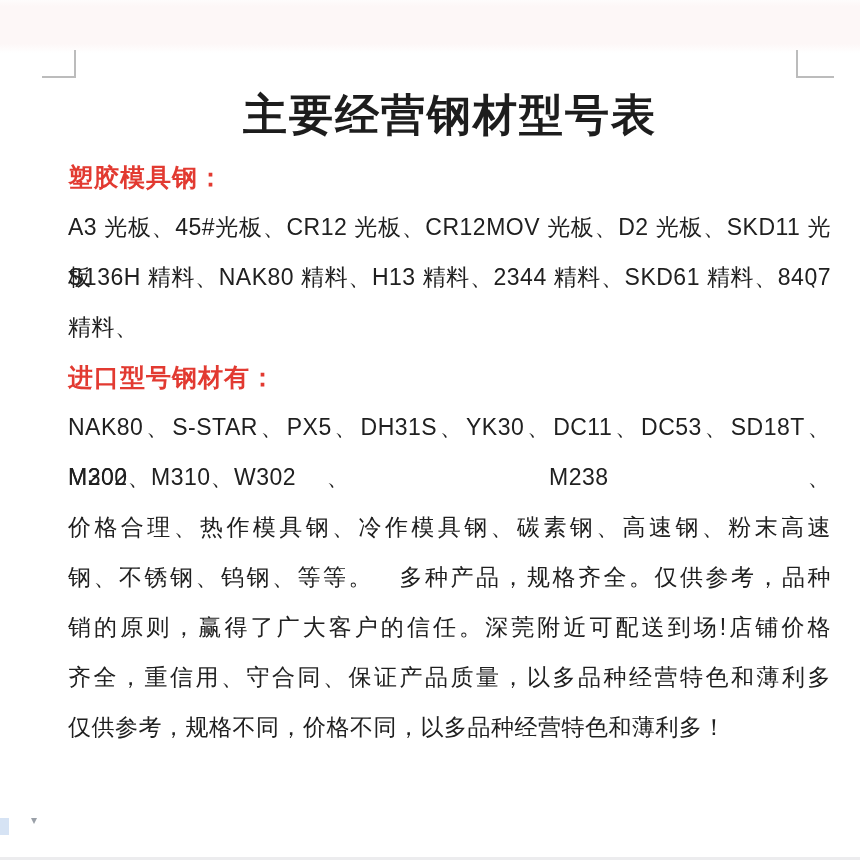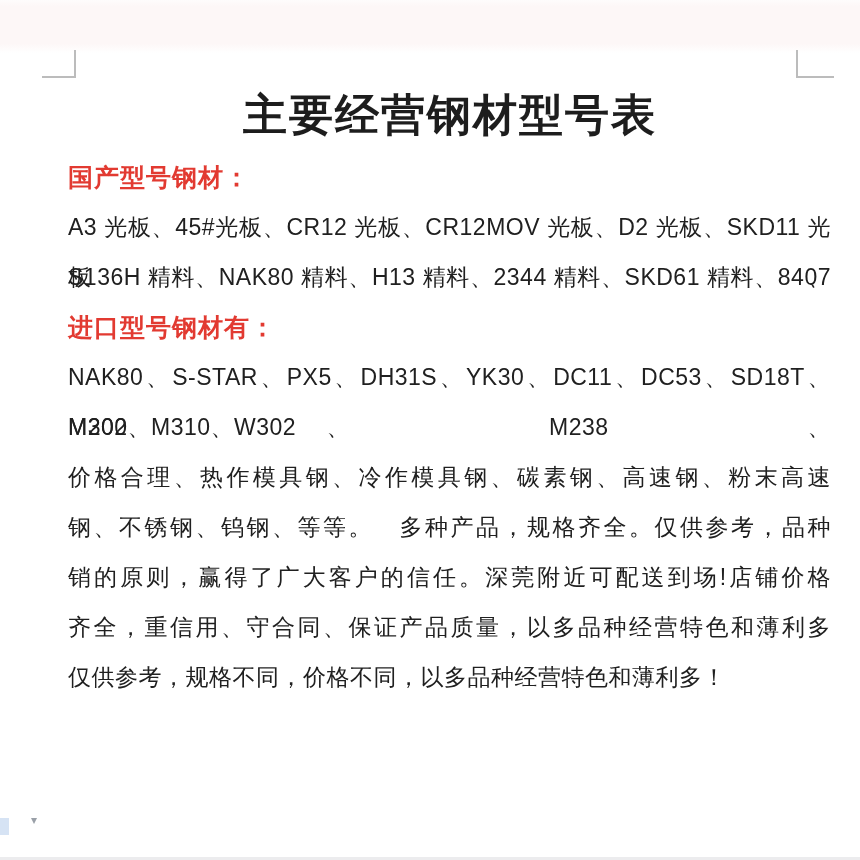--- a/index.html
+++ b/index.html
@@ -105,23 +105,24 @@
 <div class="screen">
 
   <div class="top-band"></div>
 
   <div class="crop-mark crop-left"></div>
   <div class="crop-mark crop-right"></div>
 
   <div class="doc-title">主要经营钢材型号表</div>
 
   <div class="content">
-    <div class="line h-red">国产型号钢材：</div>
+    <div class="line h-red">塑胶模具钢：</div>
     <div class="line fill">A3 光板、45#光板、CR12 光板、CR12MOV 光板、D2 光板、SKD11 光板、</div>
     <div class="line fill">S136H 精料、NAK80 精料、H13 精料、2344 精料、SKD61 精料、8407</div>
+    <div class="line">精料、</div>
 
     <div class="line h-red">进口型号钢材有：</div>
     <div class="line fill">NAK80、S-STAR、PX5、DH31S、YK30、DC11、DC53、SD18T、M202、M238、</div>
     <div class="line">M300、M310、W302</div>
 
     <div class="line fill">价格合理、热作模具钢、冷作模具钢、碳素钢、高速钢、粉末高速</div>
     <div class="line fill">钢、不锈钢、钨钢、等等。　多种产品，规格齐全。仅供参考，品种</div>
     <div class="line fill">销的原则，赢得了广大客户的信任。深莞附近可配送到场!店铺价格</div>
     <div class="line fill">齐全，重信用、守合同、保证产品质量，以多品种经营特色和薄利多</div>
     <div class="line">仅供参考，规格不同，价格不同，以多品种经营特色和薄利多！</div>

